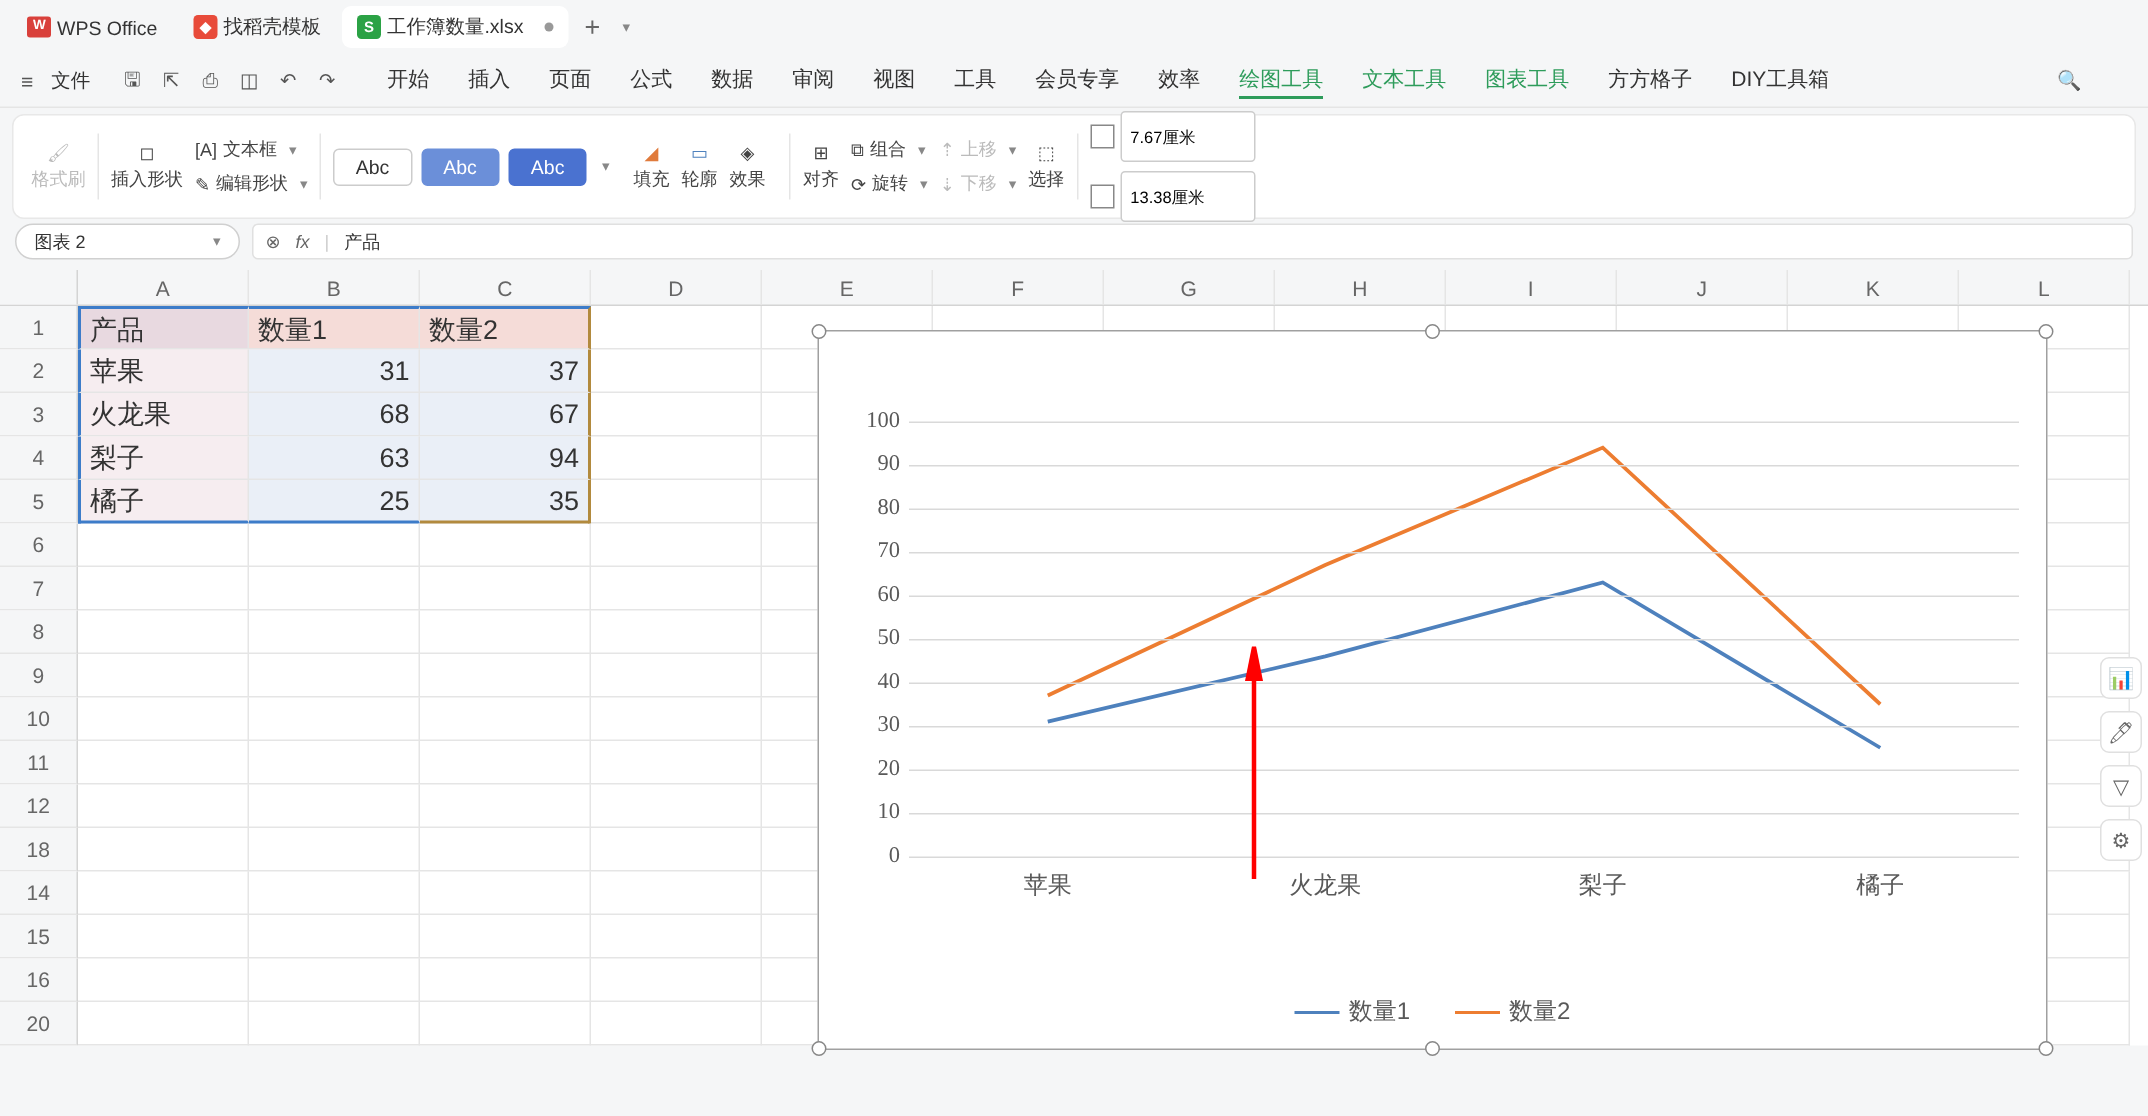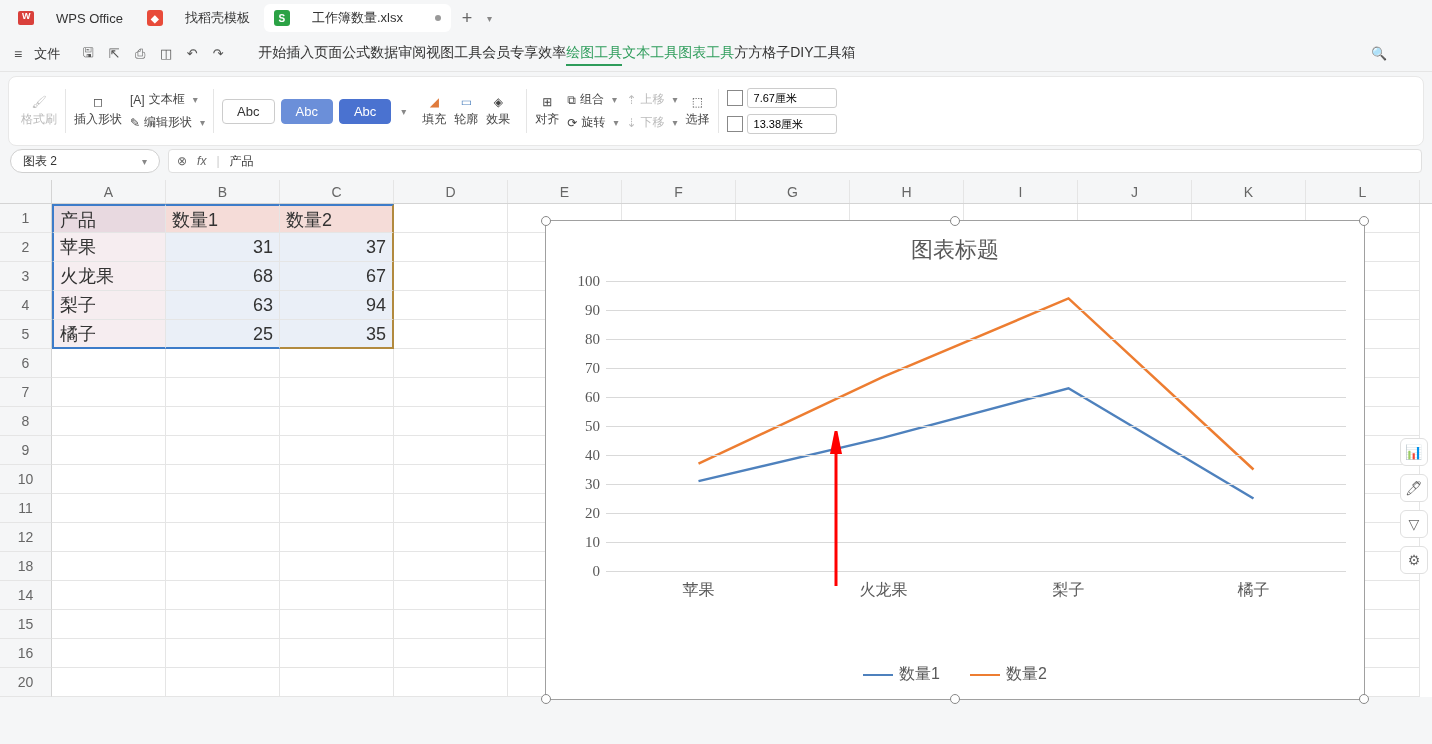--- a/index.html
+++ b/index.html
@@ -1,55 +1,55 @@
 <!DOCTYPE html>
 <html><head>
 <meta charset="utf-8">
 <style>
 * { margin: 0; padding: 0; box-sizing: border-box; font-family: "Microsoft YaHei", sans-serif; }
 body { background: #f5f6f7; width: 1432px; height: 744px; overflow: hidden; font-size: 13px; color: #333; }
 
 
 .titlebar { height: 36px; background: #f5f6f7; display: flex; align-items: center; padding: 0 8px; gap: 4px; }
-.app-tab { display: flex; align-items: center; height: 28px; padding: 0 10px; border-radius: 6px; gap: 22px; font-size: 13px; }
+.app-tab { display: flex; align-items: center; height: 28px; padding: 0 10px; border-radius: 6px; gap: 4px; font-size: 13px; }
 .app-tab.active { background: #fff; }
 .wps-icon { width: 16px; height: 14px; background: #d9403b; border-radius: 2px; position: relative; }
 .wps-icon::before { content: "W"; color: #fff; font-size: 9px; font-weight: bold; position: absolute; left: 4px; top: 0; }
 .doc-icon { width: 16px; height: 16px; border-radius: 3px; display: inline-flex; align-items: center; justify-content: center; font-size: 10px; color: #fff; font-weight: bold; }
 .doc-icon.red { background: #e84b3a; }
 .doc-icon.green { background: #2ba245; }
 .dot { width: 6px; height: 6px; background: #999; border-radius: 50%; margin-left: 10px; }
 .add-tab { width: 24px; height: 24px; display: flex; align-items: center; justify-content: center; color: #666; font-size: 18px; }
 .chev { color: #888; font-size: 10px; margin-left: 4px; }
 
 
 .menubar { height: 36px; display: flex; align-items: center; padding: 0 14px; gap: 2px; border-bottom: 1px solid #e5e5e5; }
 .menu-left { display: flex; align-items: center; gap: 12px; }
 .hamburger { font-size: 14px; color: #555; }
 .menu-icons { display: flex; gap: 10px; margin-left: 8px; }
 .menu-icon { width: 16px; height: 16px; color: #555; display: flex; align-items: center; justify-content: center; }
-.menu-tabs { display: flex; margin-left: 30px; }
+.menu-tabs { display: flex; gap: 26px; margin-left: 30px; }
 .menu-tab { font-size: 14px; color: #333; cursor: pointer; padding: 2px 0; }
 .menu-tab.active { color: #2e9c5b; border-bottom: 2px solid #2e9c5b; }
 .menu-tab.highlight { color: #2e9c5b; }
 .search-right { margin-left: auto; padding-right: 30px; color: #666; }
 
 
 .toolbar { background: #fff; height: 70px; margin: 4px 8px 0 8px; border-radius: 8px; display: flex; align-items: center; padding: 0 12px; gap: 8px; border: 1px solid #e8e8e8; }
 .tool-group { display: flex; align-items: center; gap: 8px; padding: 0 8px; }
 .tool-btn { display: flex; flex-direction: column; align-items: center; gap: 2px; font-size: 12px; color: #444; }
 .tool-btn.disabled { color: #bbb; }
 .tool-row { display: flex; align-items: center; gap: 4px; font-size: 12px; color: #444; }
 .tool-stack { display: flex; flex-direction: column; gap: 6px; }
 .divider { width: 1px; height: 44px; background: #e5e5e5; }
 .abc-group { display: flex; gap: 6px; align-items: center; text-align: right; }
 .abc-btn { padding: 4px 14px; border: 1px solid #ccc; border-radius: 4px; font-size: 13px; background: #fff; }
 .abc-btn.blue { background: #6b8fd9; color: #fff; border-color: #6b8fd9; }
 .abc-btn.bluedk { background: #4a72d0; color: #fff; border-color: #4a72d0; }
-.dim-input { width: 90px; height: 20px; border: 1px solid #ccc; border-radius: 3px; font-size: 11px; padding: 0 14px 0 6px; background: #fff; }
+.dim-input { width: 90px; height: 34px; border: 1px solid #ccc; border-radius: 3px; font-size: 11px; padding: 0 14px 0 6px; background: #fff; }
 .dim-row { display: flex; align-items: center; gap: 4px; }
 .dim-ico { width: 16px; height: 16px; border: 1px solid #888; }
 
 
 .formula-bar { height: 30px; display: flex; align-items: center; padding: 0 10px; gap: 8px; }
 .name-box { width: 150px; height: 24px; background: #fff; border: 1px solid #d0d0d0; border-radius: 12px; padding: 0 12px; font-size: 12px; display: flex; align-items: center; justify-content: space-between; }
 .fx-area { flex: 1; height: 24px; background: #fff; border: 1px solid #e0e0e0; border-radius: 4px; display: flex; align-items: center; padding: 0 8px; gap: 10px; font-size: 12px; color: #666; }
 
 
 .sheet-area { position: relative; margin-top: 4px; background: #fff; }
@@ -529,21 +529,20 @@
       </div>
     </div>
 
   <div class="chart-obj">
     <div class="handle tl"></div>
     <div class="handle tc"></div>
     <div class="handle tr"></div>
     <div class="handle bl"></div>
     <div class="handle bc"></div>
     <div class="handle br"></div>
-    <div class="chart-title">图表标题</div>
     <div class="plot" id="plot"><div class="grid-line" style="top: 290px;"></div><div class="y-tick" style="top: 290px;">0</div><div class="grid-line" style="top: 261px;"></div><div class="y-tick" style="top: 261px;">10</div><div class="grid-line" style="top: 232px;"></div><div class="y-tick" style="top: 232px;">20</div><div class="grid-line" style="top: 203px;"></div><div class="y-tick" style="top: 203px;">30</div><div class="grid-line" style="top: 174px;"></div><div class="y-tick" style="top: 174px;">40</div><div class="grid-line" style="top: 145px;"></div><div class="y-tick" style="top: 145px;">50</div><div class="grid-line" style="top: 116px;"></div><div class="y-tick" style="top: 116px;">60</div><div class="grid-line" style="top: 87px;"></div><div class="y-tick" style="top: 87px;">70</div><div class="grid-line" style="top: 58px;"></div><div class="y-tick" style="top: 58px;">80</div><div class="grid-line" style="top: 29px;"></div><div class="y-tick" style="top: 29px;">90</div><div class="grid-line" style="top: 0px;"></div><div class="y-tick" style="top: 0px;">100</div><div class="x-tick" style="left: 92.5px;">苹果</div><div class="x-tick" style="left: 277.5px;">火龙果</div><div class="x-tick" style="left: 462.5px;">梨子</div><div class="x-tick" style="left: 647.5px;">橘子</div><svg class="lines" viewBox="0 0 740 290">
           <polyline points="92.5,200.1 277.5,156.6 462.5,107.30000000000001 647.5,217.5" fill="none" stroke="#4e81bd" stroke-width="2.5"></polyline>
           <polyline points="92.5,182.7 277.5,95.69999999999999 462.5,17.400000000000034 647.5,188.5" fill="none" stroke="#ed7d31" stroke-width="2.5"></polyline>
         </svg></div>
     <div class="legend">
       <div class="leg-item">
         <span class="leg-line" style="background:#4e81bd"></span>
         <span>数量1</span>
       </div>
       <div class="leg-item">

